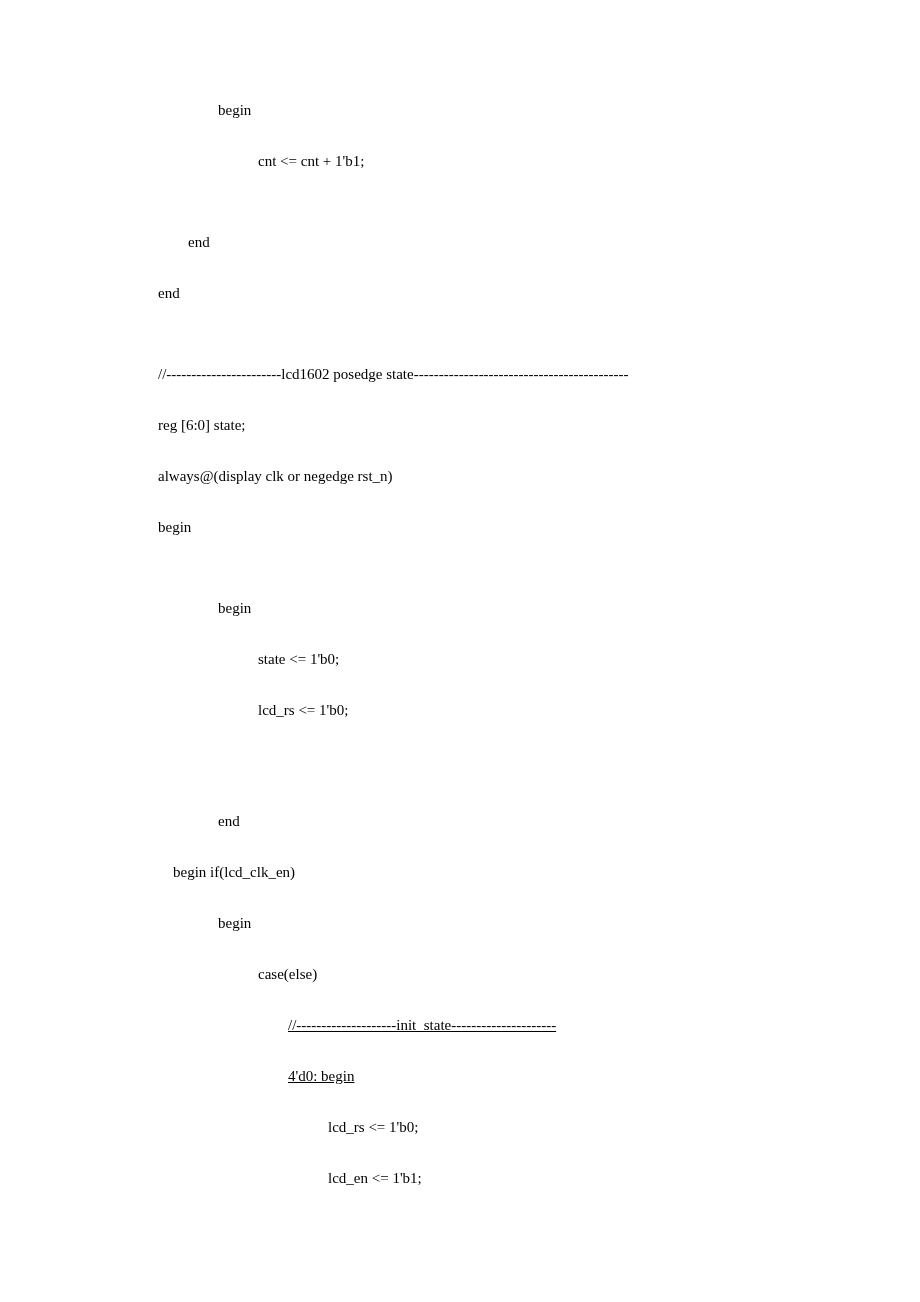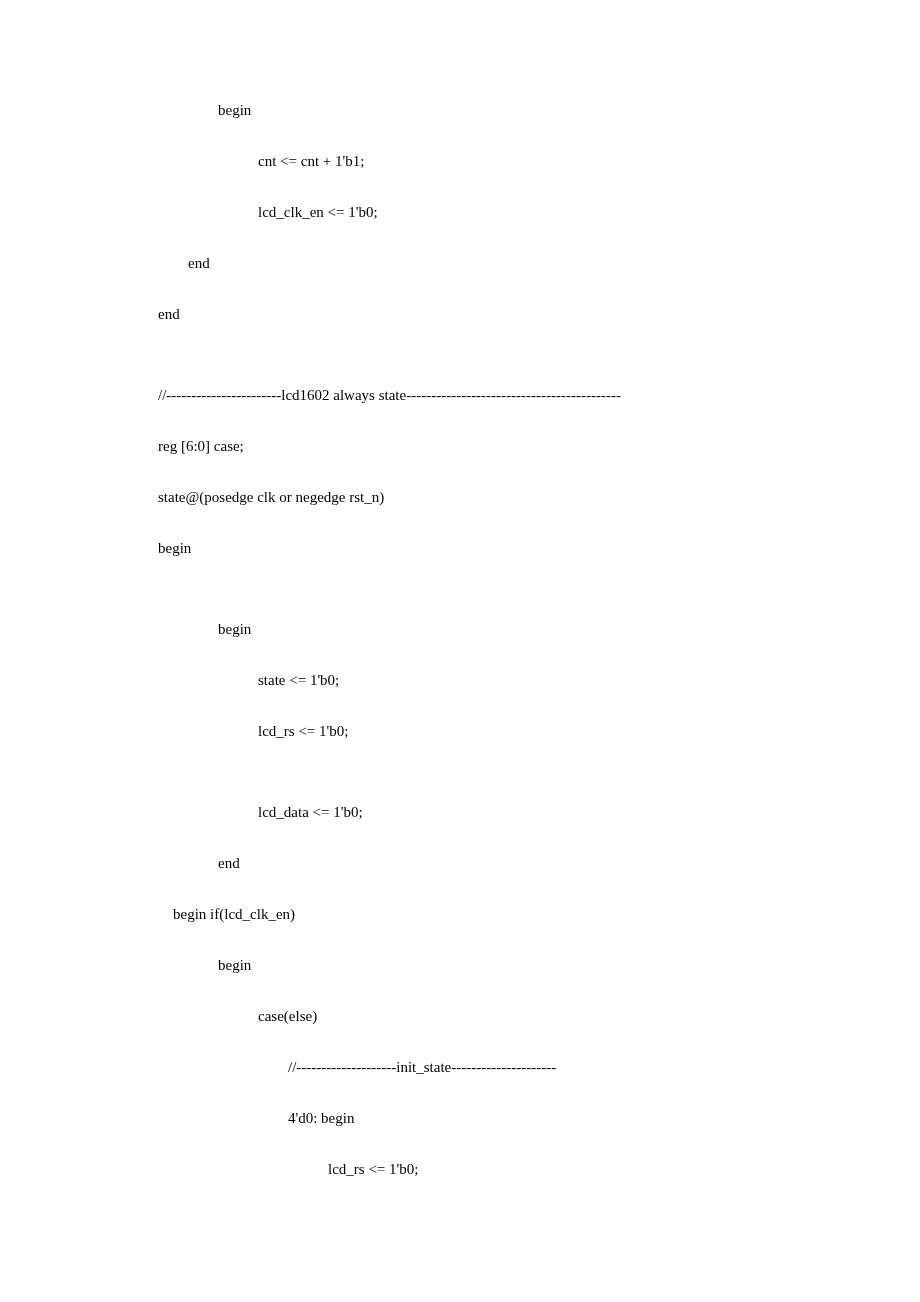--- a/index.html
+++ b/index.html
@@ -23,67 +23,66 @@
     padding: 0;
   }
   .blank {
     height: 30px;
   }
   .codeblock {
     margin-left: 158px;
   }
   .i1 { padding-left: 60px; }
   .i2 { padding-left: 100px; }
-  .i3 { padding-left: 130px; }
+  .i3 { padding-left: 130px; text-decoration: underline; }
   .i4 { padding-left: 170px; }
 </style>
 </head>
 <body>
 
 <div class="page">
   <div class="codeblock">
     <div class="line i1">begin</div>
     <div class="blank"></div>
     <div class="line i2">cnt &lt;= cnt + 1'b1;</div>
     <div class="blank"></div>
-    <div class="line i2">lcd_clk_en &lt;= 1'b0;</div>
     <div class="blank"></div>
     <div class="line i1" style="padding-left:30px;">end</div>
     <div class="blank"></div>
     <div class="line">end</div>
     <div class="blank"></div>
     <div class="blank"></div>
-    <div class="line">//-----------------------lcd1602 always state-------------------------------------------</div>
+    <div class="line">//-----------------------lcd1602 posedge state-------------------------------------------</div>
     <div class="blank"></div>
-    <div class="line">reg [6:0] case;</div>
+    <div class="line">reg [6:0] state;</div>
     <div class="blank"></div>
-    <div class="line">state@(posedge clk or negedge rst_n)</div>
+    <div class="line">always@(display clk or negedge rst_n)</div>
     <div class="blank"></div>
     <div class="line">begin</div>
     <div class="blank"></div>
     <div class="blank"></div>
     <div class="line i1">begin</div>
     <div class="blank"></div>
     <div class="line i2">state &lt;= 1'b0;</div>
     <div class="blank"></div>
     <div class="line i2">lcd_rs &lt;= 1'b0;</div>
     <div class="blank"></div>
     <div class="blank"></div>
-    <div class="line i2">lcd_data &lt;= 1'b0;</div>
     <div class="blank"></div>
     <div class="line i1">end</div>
     <div class="blank"></div>
     <div class="line">    begin if(lcd_clk_en)</div>
     <div class="blank"></div>
     <div class="line i1">begin</div>
     <div class="blank"></div>
     <div class="line i2">case(else)</div>
     <div class="blank"></div>
     <div class="line i3">//--------------------init_state---------------------</div>
     <div class="blank"></div>
     <div class="line i3">4'd0: begin</div>
     <div class="blank"></div>
     <div class="line i4">lcd_rs &lt;= 1'b0;</div>
     <div class="blank"></div>
+    <div class="line i4">lcd_en &lt;= 1'b1;</div>
     <div class="blank"></div>
 
   </div>
 </div>
 
 </body></html>

